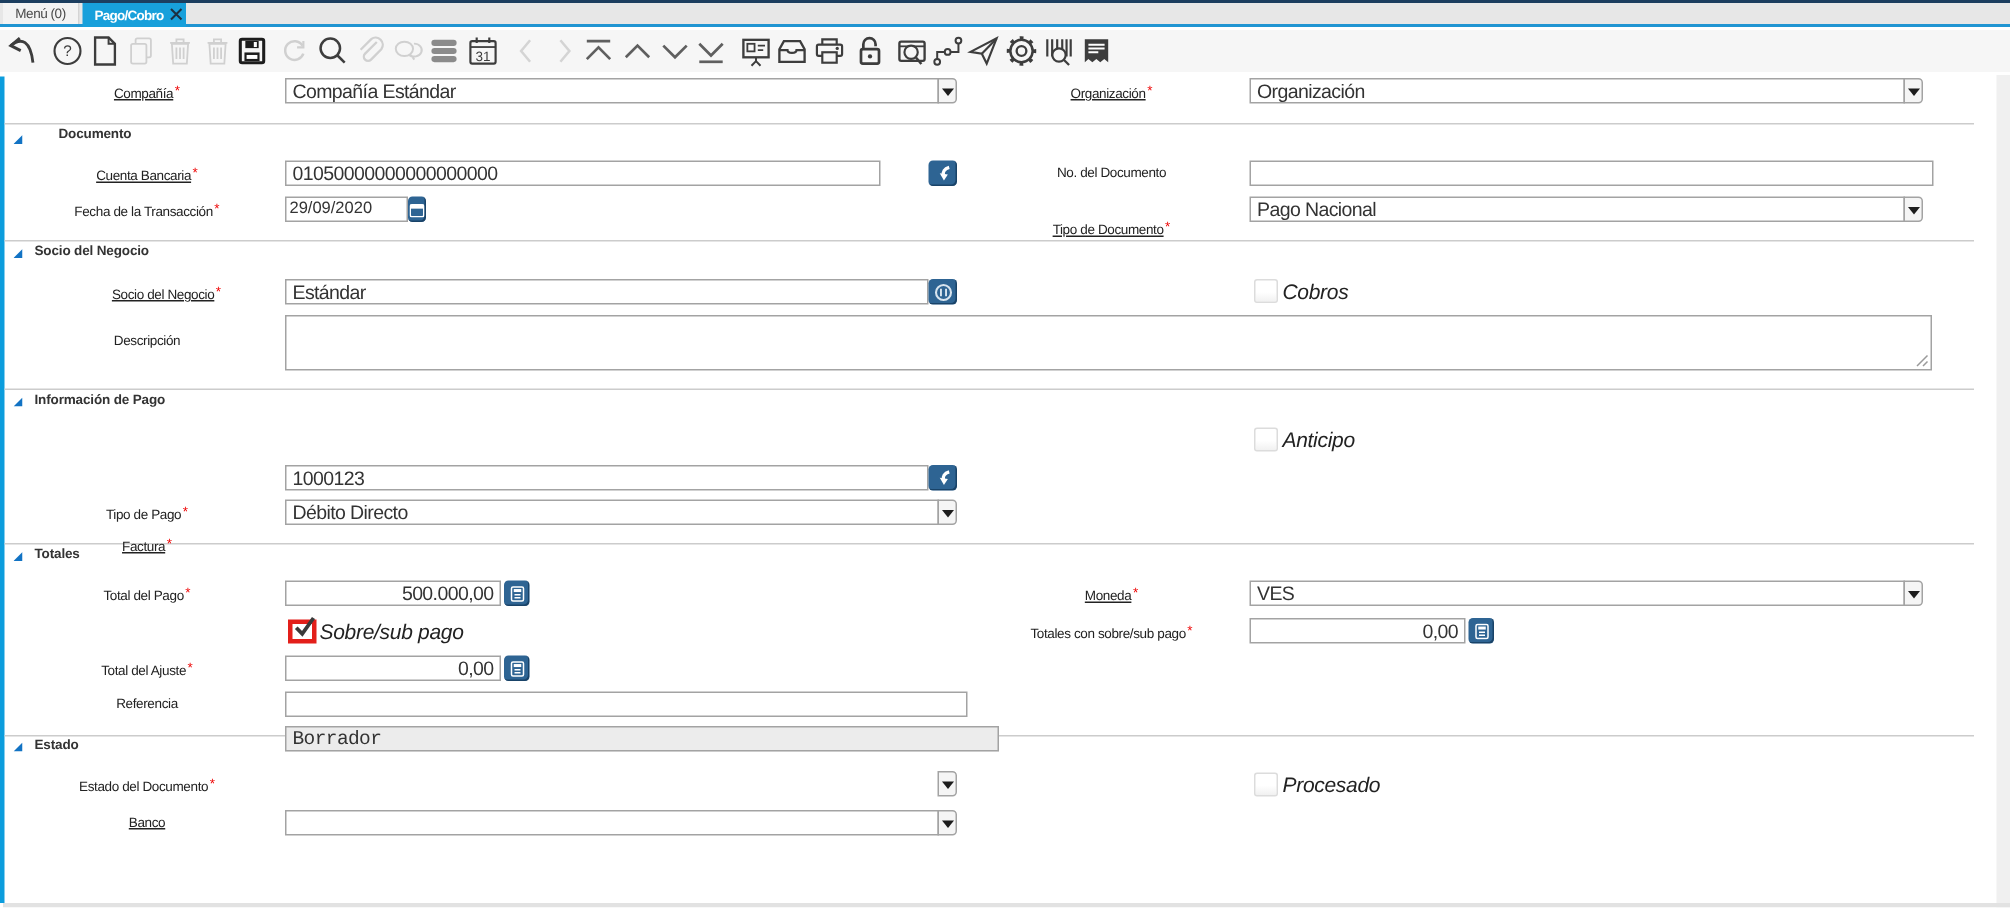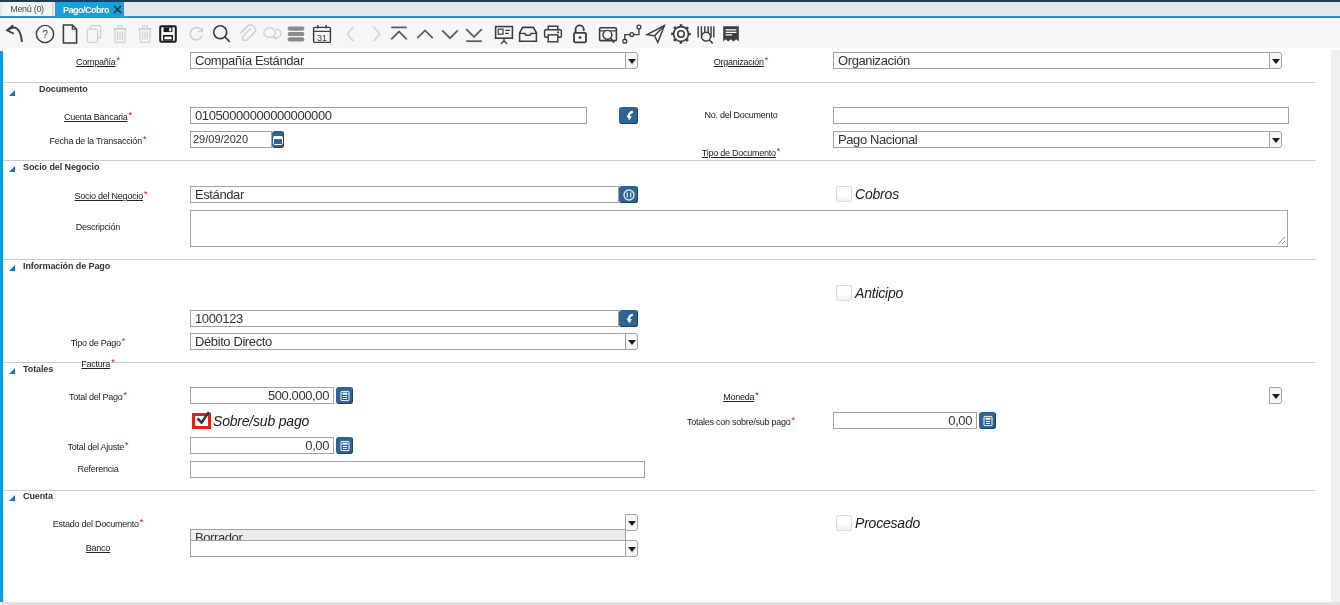--- a/index.html
+++ b/index.html
@@ -203,21 +203,21 @@
       <path d="M6 0 L6 6 L0 6 Z" fill="#1273c4"></path>
     </svg>
   <div class="sh" style="left:23px;top:261px;">Información de Pago</div>
   <svg class="ab" style="left:9px;top:368px;" width="6" height="6">
       <path d="M6 0 L6 6 L0 6 Z" fill="#1273c4"></path>
     </svg>
   <div class="sh" style="left:23px;top:364px;">Totales</div>
   <svg class="ab" style="left:9px;top:495px;" width="6" height="6">
       <path d="M6 0 L6 6 L0 6 Z" fill="#1273c4"></path>
     </svg>
-  <div class="sh" style="left:23px;top:491px;">Cuenta</div>
+  <div class="sh" style="left:23px;top:491px;">Estado</div>
 
   <div class="lb" style="left:13px;top:52px;"><u>Compañía</u><i class="rq">*</i></div>
   <div class="tx" style="left:190px;top:52px;width:436px;">Compañía Estándar</div>
   <div class="arw" style="left:625px;top:52px;">
       <i></i>
     </div>
   <div class="lb" style="left:656px;top:52px;"><u>Organización</u><i class="rq">*</i></div>
   <div class="tx" style="left:833px;top:52px;width:437px;">Organización</div>
   <div class="arw" style="left:1269px;top:52px;">
       <i></i>
@@ -286,20 +286,21 @@
   <div class="lb" style="left:13px;top:387px;">Total del Pago<i class="rq">*</i></div>
   <div class="tx num" style="left:190px;top:387px;width:144px;">500.000,00</div>
   <div class="bb" style="left:336px;top:387px;width:17px;height:17px;">
       <svg width="10" height="11" viewBox="0 0 10 11">
         <rect x="1" y="0.8" width="8" height="9.4" rx="1" fill="none" stroke="#fff"></rect>
         <rect x="2.5" y="2.2" width="5" height="2" fill="#fff"></rect>
         <path d="M3 6 h4 M3 8 h4" stroke="#fff" fill="none"></path>
       </svg>
     </div>
   <div class="lb" style="left:656px;top:387px;"><u>Moneda</u><i class="rq">*</i></div>
+  <div class="tx" style="left:833px;top:387px;width:437px;">VES</div>
   <div class="arw" style="left:1269px;top:387px;">
       <i></i>
     </div>
 
   <div class="ab" style="left:192px;top:413px;width:19px;height:16px;border:3px solid #e31f1a;background:#fff;"></div>
   <svg class="ab" style="left:195px;top:410px;" width="16" height="16" viewBox="0 0 16 16">
       <path d="M2.5 8.5 L6.5 12.5 L14 2" stroke="#3a3a3a" stroke-width="2.5" fill="none"></path>
     </svg>
   <div class="cl" style="left:213px;top:413px;">Sobre/sub pago</div>
   <div class="lb" style="left:656px;top:412px;">Totales con sobre/sub pago<i class="rq">*</i></div>
@@ -319,21 +320,21 @@
         <rect x="1" y="0.8" width="8" height="9.4" rx="1" fill="none" stroke="#fff"></rect>
         <rect x="2.5" y="2.2" width="5" height="2" fill="#fff"></rect>
         <path d="M3 6 h4 M3 8 h4" stroke="#fff" fill="none"></path>
       </svg>
     </div>
 
   <div class="lb" style="left:13px;top:461px;">Referencia</div>
   <div class="tx" style="left:190px;top:461px;width:455px;"></div>
 
   <div class="lb" style="left:13px;top:514px;">Estado del Documento<i class="rq">*</i></div>
-  <div class="tx" style="left:190px;top:529px;width:436px;background:#ececec;">Borrador</div>
+  <div class="tx" style="left:190px;top:484px;width:476px;background:#ececec;font-family:Liberation Mono, monospace;">Borrador</div>
   <div class="arw" style="left:625px;top:514px;">
       <i></i>
     </div>
   <div class="ck" style="left:836px;top:515px;"></div>
   <div class="cl" style="left:855px;top:515px;">Procesado</div>
 
   <div class="lb" style="left:13px;top:540px;"><u>Banco</u></div>
   <div class="tx" style="left:190px;top:540px;width:436px;"></div>
   <div class="arw" style="left:625px;top:540px;">
       <i></i>

